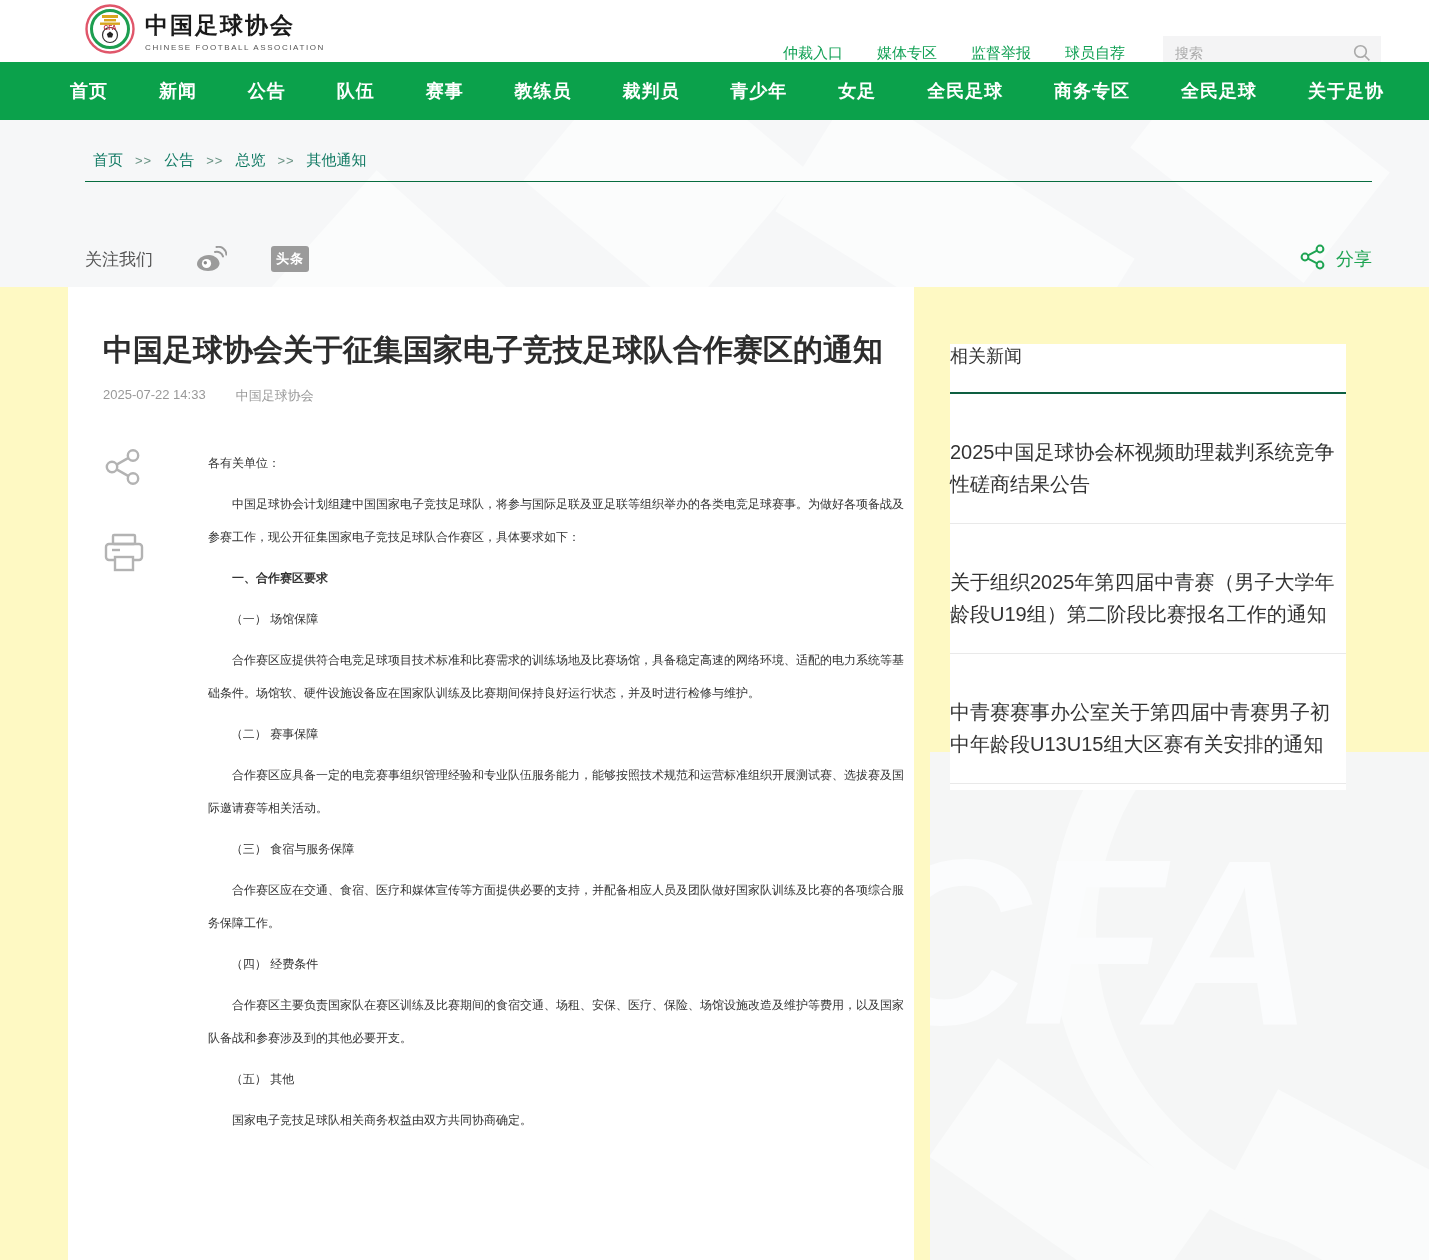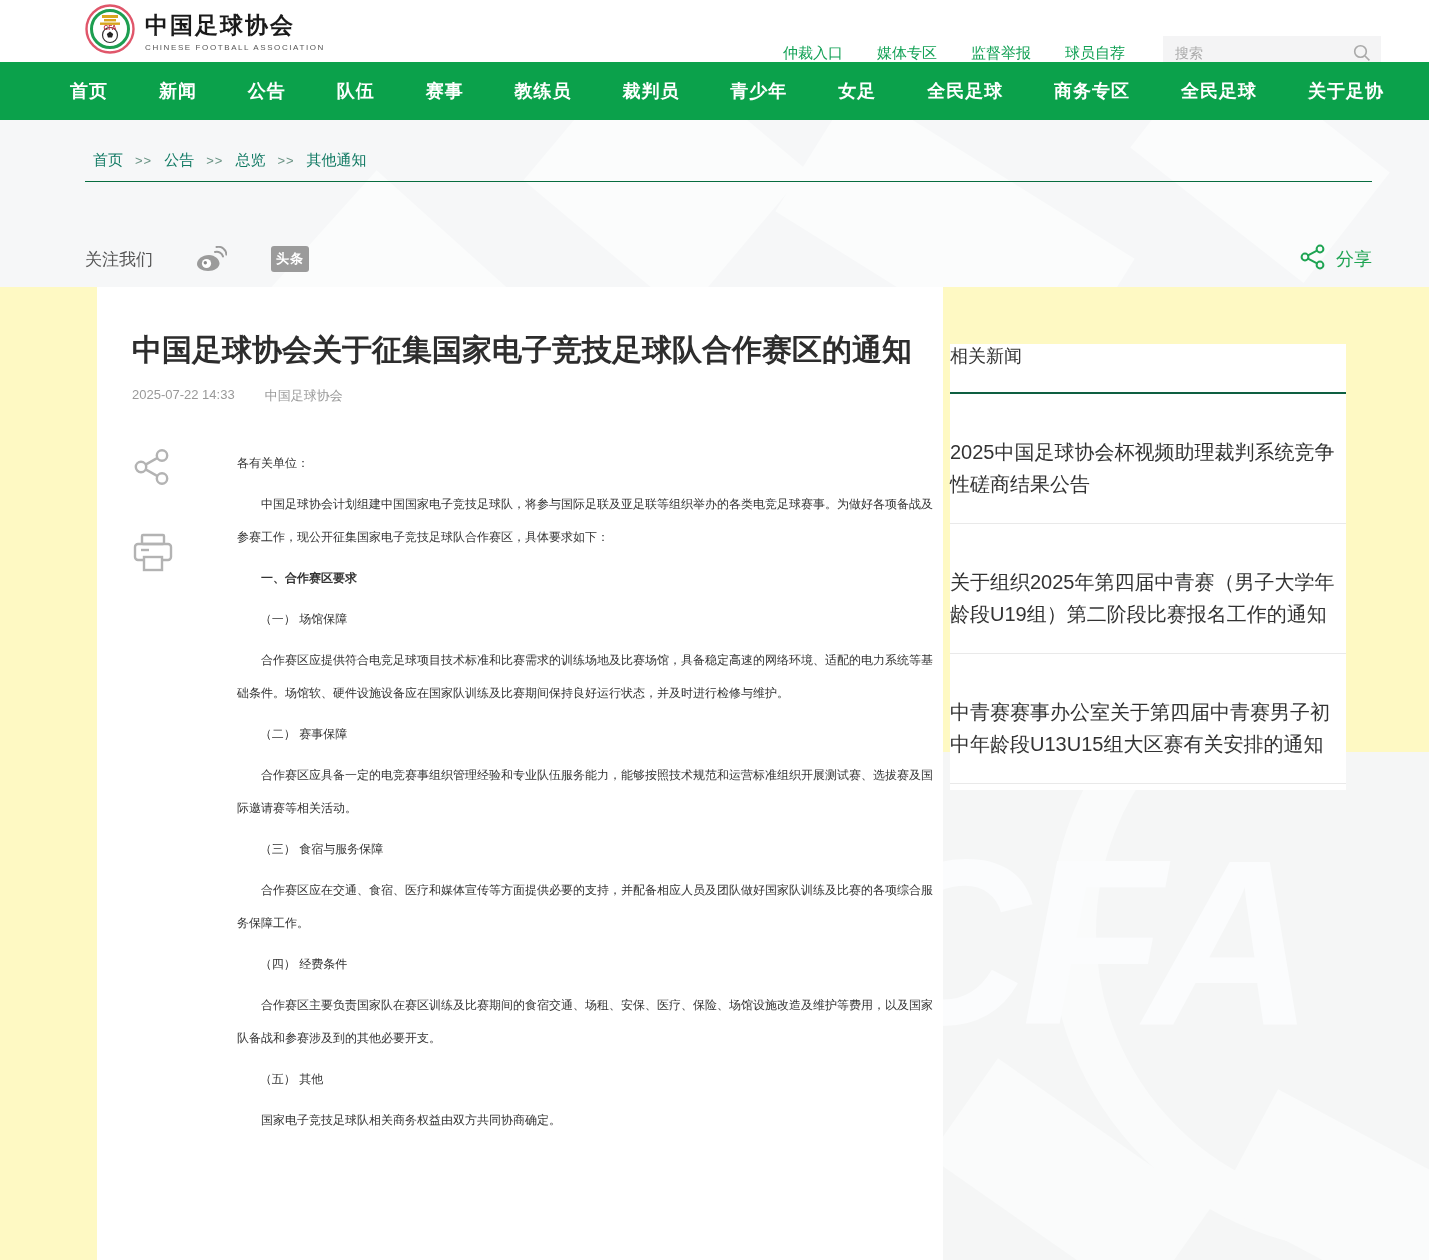--- a/index.html
+++ b/index.html
@@ -54,21 +54,21 @@
   .weibo-wrap { margin-right:44px; cursor:pointer; display:flex; align-items:center; }
   .toutiao-badge { width:38px; height:26px; background:#9b9b9b; border-radius:3px;
                    color:#fff; font-size:13px; font-weight:bold; display:flex;
                    align-items:center; justify-content:center; cursor:pointer;
                    letter-spacing:1px; }
   .share-cluster { margin-left:auto; display:flex; align-items:center; gap:10px;
                    cursor:pointer; }
   .share-label { font-size:18px; color:#1fa453; }
 
   
-  .article { position:absolute; top:287px; left:97px; width:846px; background:#fff;
+  .article { position:absolute; top:287px; left:68px; width:846px; background:#fff;
              z-index:2; min-height:973px; }
   .article-title { margin:40px 0 0 35px; max-width:800px; font-size:30px;
                    line-height:46px; font-weight:bold; color:#2d2d2d; }
   .article-meta { margin:14px 0 0 35px; font-size:13px; color:#999;
                   display:flex; gap:30px; }
   .article-body { display:flex; margin-top:34px; }
   .rail { width:132px; flex:0 0 132px; padding-left:35px; padding-top:8px; }
   .rail .rail-icon { margin-bottom:42px; cursor:pointer; }
   .body-text { flex:1; font-size:12px; line-height:33px; color:#333;
                padding-right:2px;margin-left:8px; }

